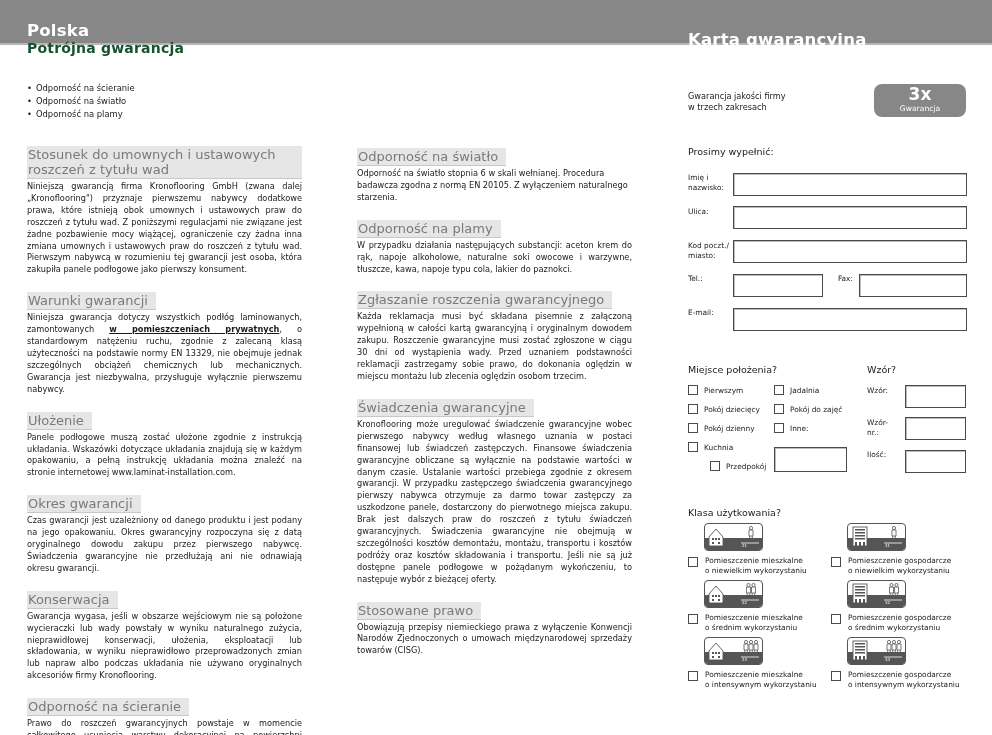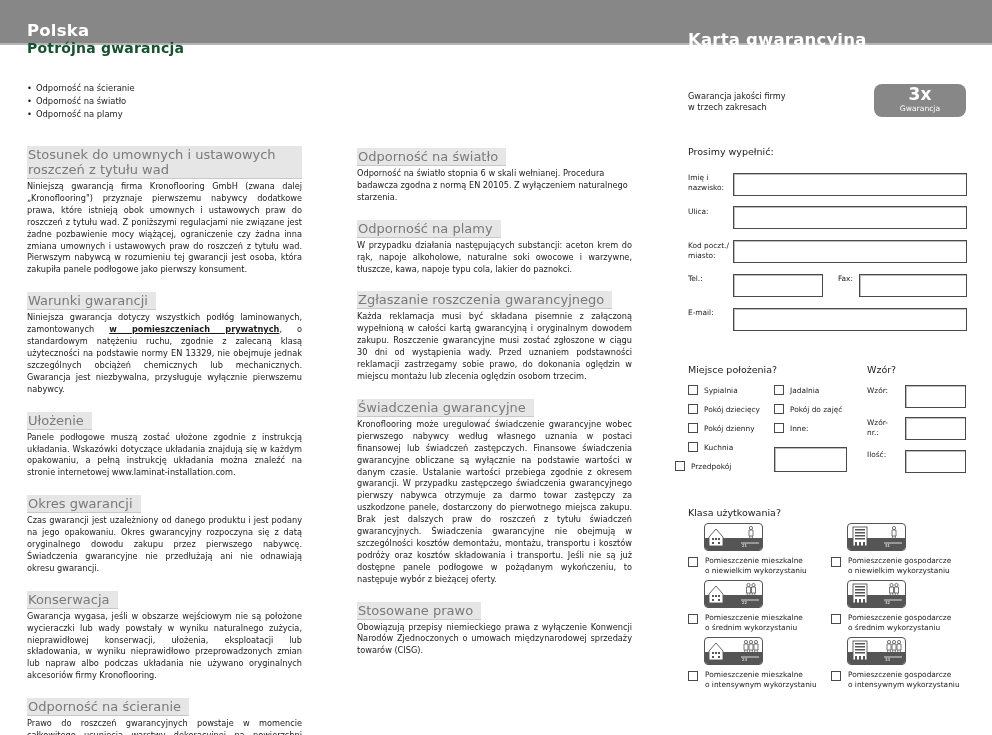--- a/index.html
+++ b/index.html
@@ -129,35 +129,35 @@
 <div class="fbox" style="left:733px; top:274px; width:88px; height:21px;"></div>
 <div class="flabel" style="left:838px; top:274px;">Fax:</div>
 <div class="fbox" style="left:859px; top:274px; width:106px; height:21px;"></div>
 
 <div class="flabel" style="left:688px; top:308px;">E-mail:</div>
 <div class="fbox" style="left:733px; top:308px; width:232px; height:21px;"></div>
 
 <div class="sub-h" style="left:688px; top:364px;">Miejsce położenia?</div>
 <div class="cb-row" style="left:688px; top:385px;">
     <span class="cb"></span>
-    <span>Sypialnia</span>
+    <span>Pierwszym</span>
   </div>
 <div class="cb-row" style="left:688px; top:404px;">
     <span class="cb"></span>
     <span>Pokój dziecięcy</span>
   </div>
 <div class="cb-row" style="left:688px; top:423px;">
     <span class="cb"></span>
     <span>Pokój dzienny</span>
   </div>
 <div class="cb-row" style="left:688px; top:442px;">
     <span class="cb"></span>
     <span>Kuchnia</span>
   </div>
-<div class="cb-row" style="left:675px; top:461px;text-align:right;">
+<div class="cb-row" style="left:710px; top:461px;text-align:right;">
     <span class="cb"></span>
     <span>Przedpokój</span>
   </div>
 
 <div class="cb-row" style="left:774px; top:385px;">
     <span class="cb"></span>
     <span>Jadalnia</span>
   </div>
 <div class="cb-row" style="left:774px; top:404px;">
     <span class="cb"></span>

